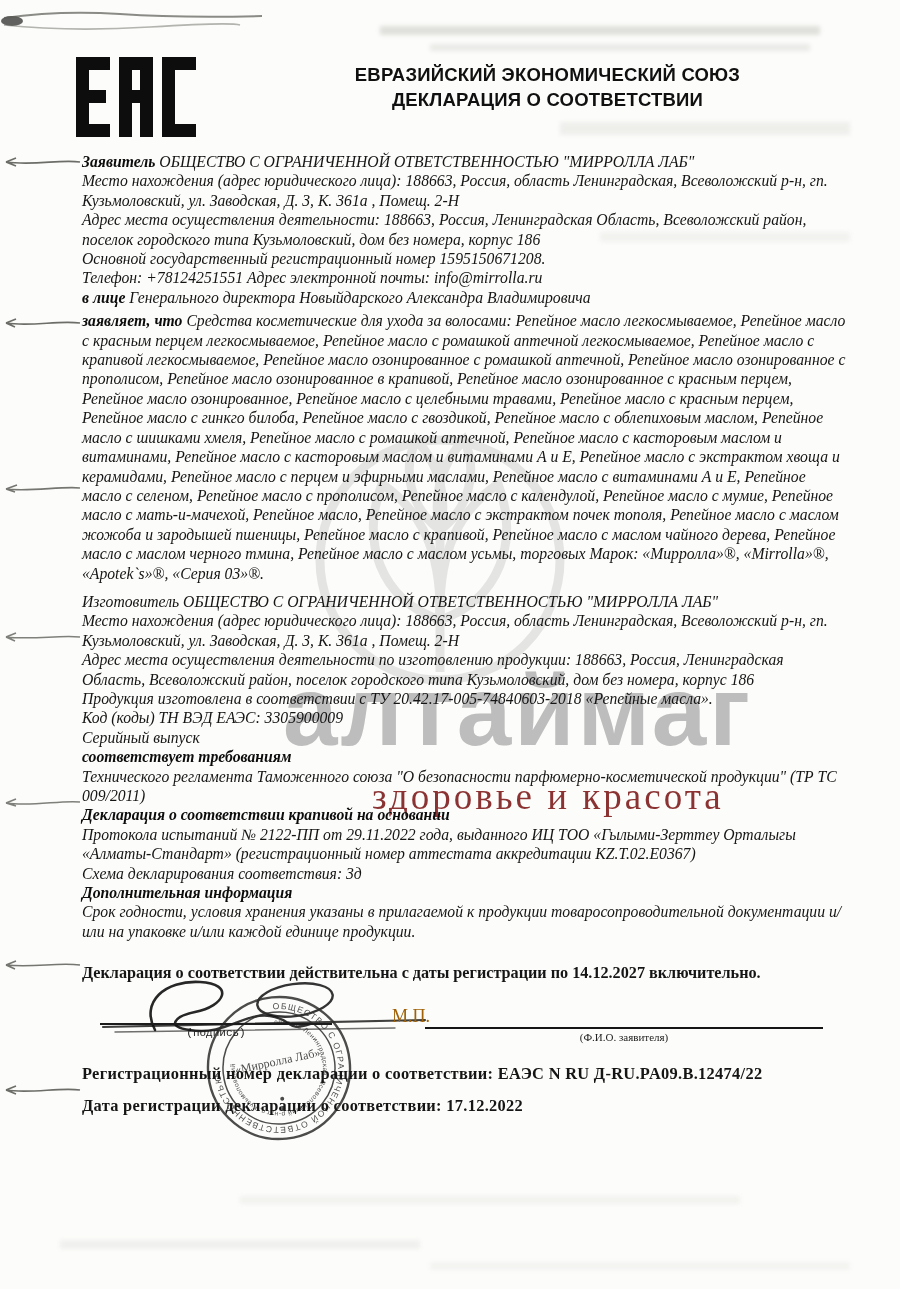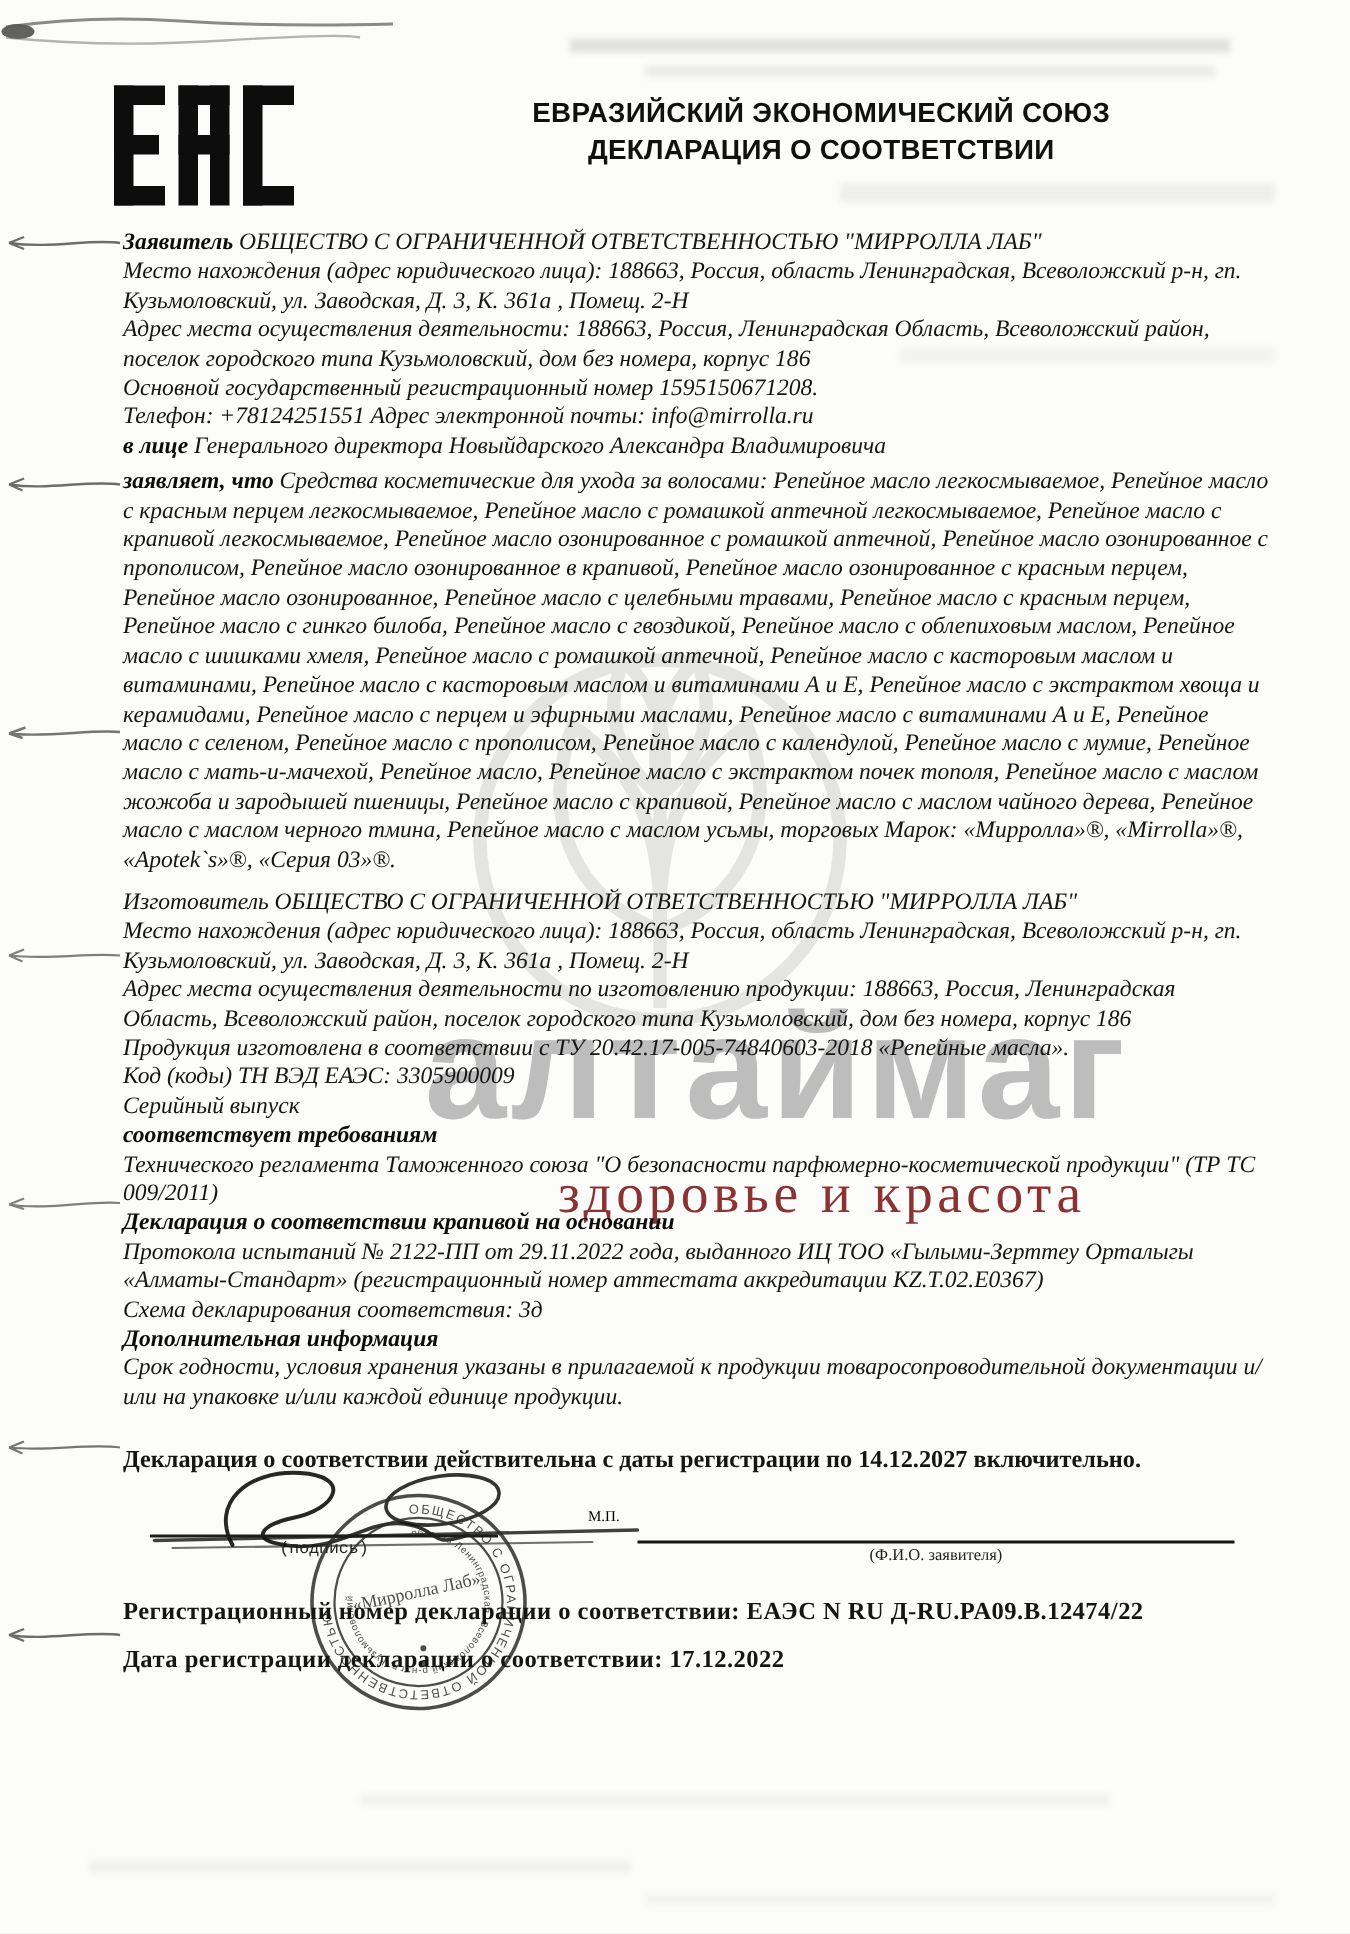--- a/index.html
+++ b/index.html
@@ -24,21 +24,21 @@
   }
   .content p{margin:0;font-style:italic;}
   .content b{color:#0c0c0c;}
   p.gap-s{margin-top:4px;}
   p.gap-m{margin-top:9px;}
   
   .abs{position:absolute;z-index:3;}
   .validity{left:82px;top:964px;font-weight:bold;font-size:16.2px;}
   .sign-line-left{left:100px;top:1023px;width:232px;border-top:2.4px solid #1c1c1c;height:0;}
   .sign-caption-left{left:100px;top:1027px;width:232px;text-align:center;font-size:11px;color:#222;font-family:Liberation Mono, monospace;}
-  .mp-mark{left:392px;top:1006px;font-size:10px;color:#000000;}
+  .mp-mark{left:392px;top:1006px;font-size:18px;color:#a16207;}
   .fio-name{left:425px;top:1001px;width:398px;text-align:center;font-size:17px;color:#0f0f0f;}
   .sign-line-right{left:425px;top:1027px;width:398px;border-top:2.6px solid #151515;height:0;}
   .sign-caption-right{left:425px;top:1031px;width:398px;text-align:center;font-size:11px;color:#222;}
   .reg-number{left:82px;top:1064px;font-weight:bold;font-size:16.4px;letter-spacing:.3px;}
   .reg-date{left:82px;top:1096px;font-weight:bold;font-size:16.4px;letter-spacing:.3px;}
   
   .wm-wrap{position:absolute;inset:0;z-index:1;pointer-events:none;}
   .wm-leaf{position:absolute;left:290px;top:400px;width:300px;height:320px;opacity:.55;}
   .wm-text1{
     position:absolute;left:283px;top:662px;

